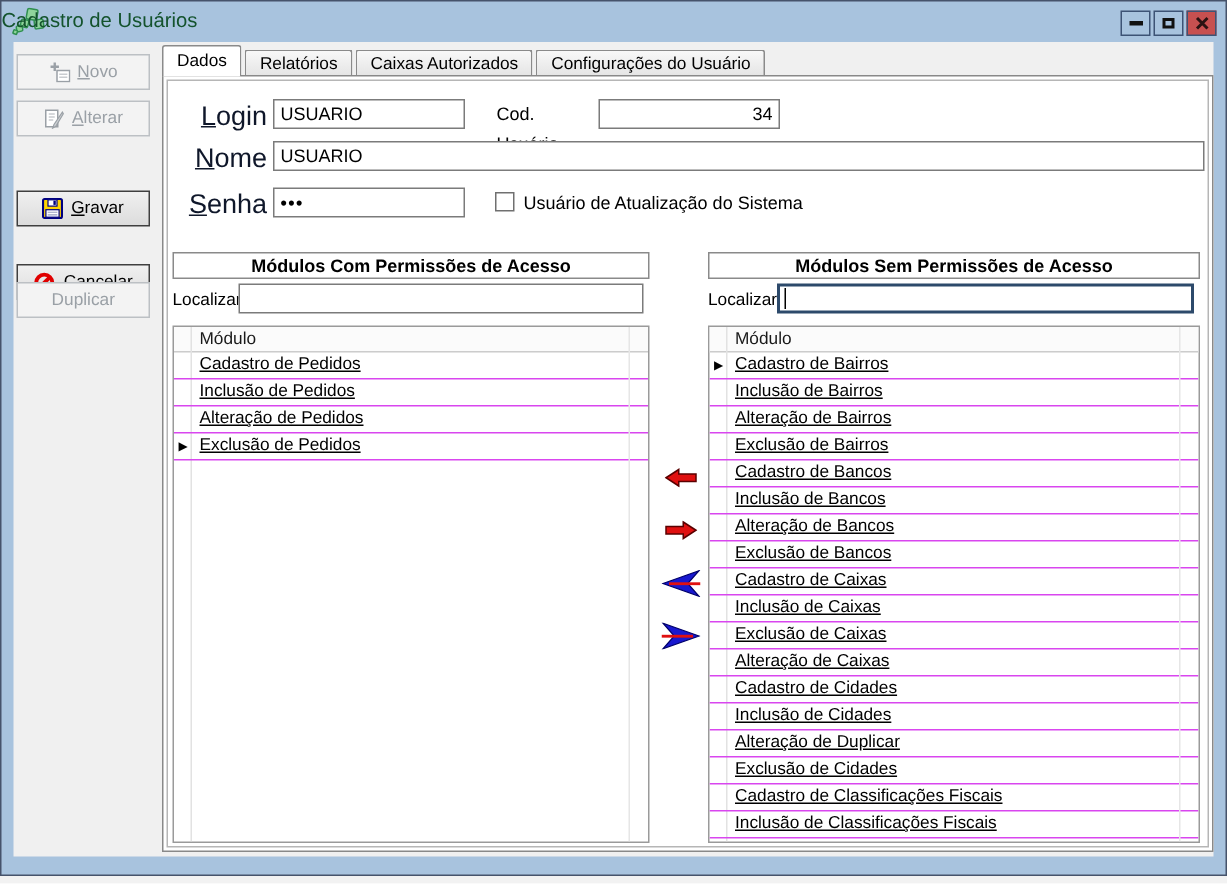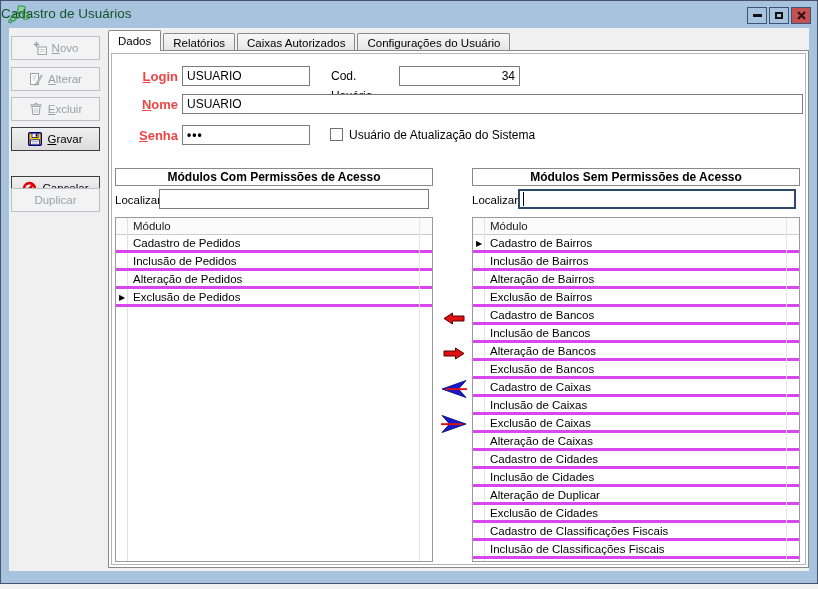--- a/index.html
+++ b/index.html
@@ -29,43 +29,43 @@
   
   .tabs{position:absolute;left:99px;top:4px;height:19px;display:flex;align-items:flex-end;}
   .tab{height:18px;line-height:18px;padding:0 9px;margin-right:2px;font-size:11.5px;
        border:1px solid #8a8a8a;border-bottom:none;border-radius:2px 2px 0 0;
        background:linear-gradient(#f8f8f8,#e4e4e4);position:relative;z-index:1;cursor:default;box-sizing:border-box;text-align:center;}
   .tab.active{height:21px;line-height:20px;background:#fff;z-index:3;}
   .tabpage{position:absolute;left:99px;top:22px;width:701px;height:518px;background:#fff;
            border:1px solid #898989;box-sizing:border-box;z-index:2;}
   .inner-panel{position:absolute;left:2px;top:2px;right:2px;bottom:2px;border:1px solid #b6b6b6;pointer-events:none;}
   
-  .red-label{position:absolute;color:#ef4444;font-weight:bold;font-size:13px;text-align:right;height:20px;line-height:20px;}
+  .red-label{position:absolute;color:#0f172a;font-weight:normal;font-size:18px;text-align:right;height:20px;line-height:20px;}
   .plain-label{position:absolute;font-size:12px;height:20px;line-height:20px;}
   .tinput{position:absolute;box-sizing:border-box;height:20px;border:1px solid #7b7b7b;background:#fff;
           font-family:"Liberation Sans",sans-serif;font-size:12px;padding:1px 4px;color:#000;outline:none;}
   .tinput.num{text-align:right;}
   .checkbox{position:absolute;width:13px;height:13px;box-sizing:border-box;border:1px solid #707070;background:#fff;cursor:default;}
   .cb-label{position:absolute;font-size:12px;line-height:14px;}
   
   .panel-title{position:absolute;box-sizing:border-box;height:18px;line-height:16px;border:1px solid #8a8a8a;
                background:#fff;text-align:center;font-weight:bold;font-size:12px;}
   .loc-label{position:absolute;font-size:11.5px;height:20px;line-height:20px;}
   .loc-wrap{position:absolute;height:20px;}
   .loc-wrap .tinput{left:0;top:0;width:100%;}
   .tinput.focused{border:2px solid #2d4a6b;padding:0 3px;}
   .caret{position:absolute;left:5px;top:3px;width:1px;height:14px;background:#000;}
   
   .grid{position:absolute;background:#fff;border:1px solid #9a9a9a;box-sizing:border-box;overflow:hidden;}
   .grid::before{content:"";position:absolute;left:11px;top:0;bottom:0;width:1px;background:#e2e2e2;}
   .grid::after{content:"";position:absolute;right:12px;top:0;bottom:0;width:1px;background:#e6e6e6;}
   .grid-header{height:17px;line-height:16px;box-sizing:border-box;border-bottom:1px solid #cccccc;background:#fbfbfb;
                padding-left:17px;font-size:11.5px;color:#1a1a1a;}
-  .grid-row{position:relative;height:18px;line-height:17px;box-sizing:border-box;border-bottom:3px solid #d946ef;
-            font-size:11.5px;padding-left:17px;white-space:nowrap;cursor:default;}
+  .grid-row{position:relative;height:18px;line-height:17px;box-sizing:border-box;border-bottom:1px solid #d946ef;
+            font-size:11.5px;padding-left:17px;white-space:nowrap;cursor:default;text-decoration:underline;}
   .row-ind{position:absolute;left:0;top:0;width:12px;text-align:center;font-size:8px;line-height:18px;color:#000;}
   
   .arrow-btn{position:absolute;cursor:pointer;line-height:0;}
   u{text-decoration:underline;}
 </style>
 </head>
 <body>
 
 <div class="screen">
   <div class="window">
@@ -110,29 +110,20 @@
           <span><u>N</u>ovo</span>
         </button>
         <button class="side-btn disabled" style="top:39px">
           <svg width="14" height="14" viewBox="0 0 14 14">
             <rect x="1.5" y="1.5" width="8" height="11" fill="#fff" stroke="#9aa0a6"></rect>
             <path d="M3.5 4 h4 M3.5 6 h4 M3.5 8 h3" stroke="#c9ccd0"></path>
             <path d="M12.6 2.8 L7 11 l-0.9 2.4 2.1-1.2 5-8.3 z" fill="#d0d3d6" stroke="#9aa0a6" stroke-width="0.8"></path>
           </svg>
           <span><u>A</u>lterar</span>
         </button>
-        <button class="side-btn disabled" style="top:69px">
-          <svg width="14" height="14" viewBox="0 0 14 14">
-            <path d="M3 4.5 l0.8 8 h6.4 l0.8 -8 z" fill="#fff" stroke="#9aa0a6"></path>
-            <path d="M5.3 6 v5 M7 6 v5 M8.7 6 v5" stroke="#c9ccd0"></path>
-            <rect x="2" y="2.6" width="10" height="1.6" fill="#d0d3d6" stroke="#9aa0a6" stroke-width="0.6"></rect>
-            <path d="M5.5 2.5 c0 -1.8 3 -1.8 3 0" fill="none" stroke="#9aa0a6"></path>
-          </svg>
-          <span><u>E</u>xcluir</span>
-        </button>
         <button class="side-btn enabled" style="top:99px">
           <svg width="14" height="14" viewBox="0 0 14 14">
             <rect x="0.7" y="0.7" width="12.6" height="12.6" rx="1" fill="#ffd400" stroke="#00007e" stroke-width="1.4"></rect>
             <rect x="4" y="1.2" width="6" height="4.2" fill="#fff" stroke="#00007e" stroke-width="0.8"></rect>
             <rect x="7.6" y="1.8" width="1.6" height="2.8" fill="#00007e"></rect>
             <rect x="2.6" y="7.8" width="8.8" height="5" fill="#fff" stroke="#00007e" stroke-width="0.8"></rect>
             <path d="M3.8 9.5 h6.4 M3.8 11.2 h6.4" stroke="#9aa0c0" stroke-width="0.8"></path>
           </svg>
           <span><u>G</u>ravar</span>
         </button>

